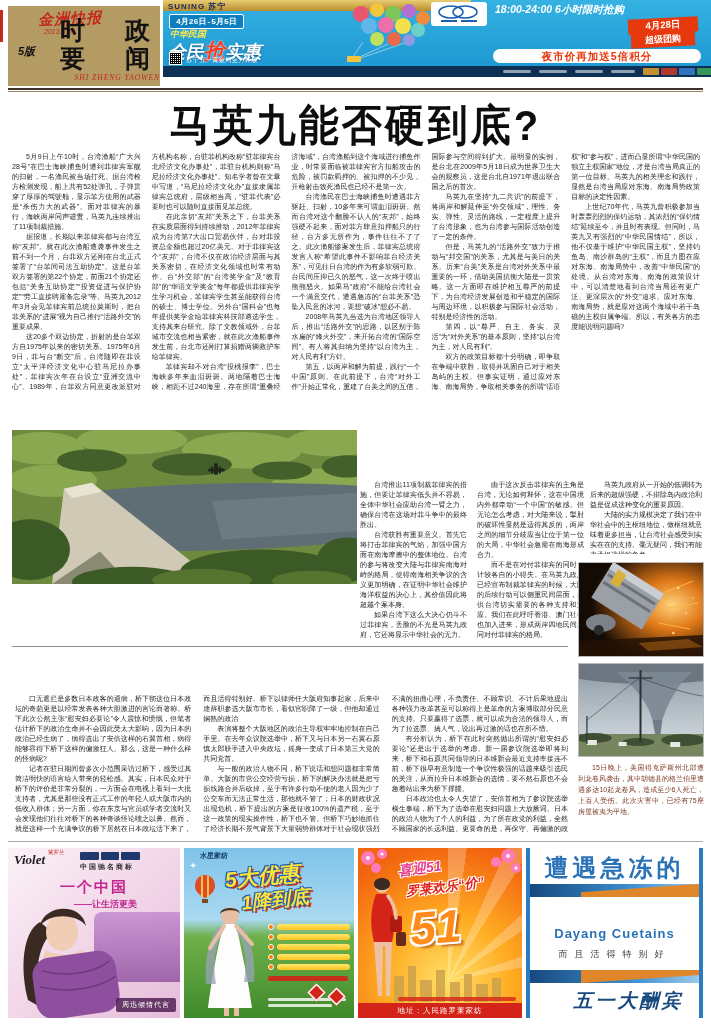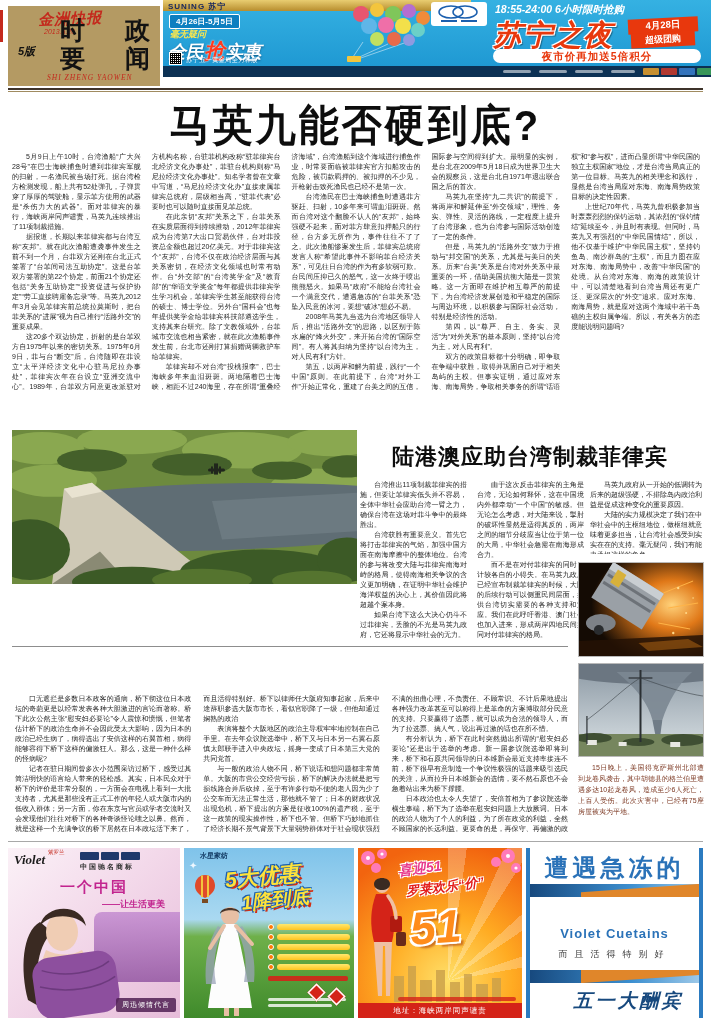--- a/index.html
+++ b/index.html
@@ -14,30 +14,30 @@
   
   #masthead { left:8px; top:6px; width:152px; height:80px; background:#b49a63; overflow:hidden; }
   #edge-bar { left:0; top:10px; width:3px; height:32px; background:#c4291d; }
   .paper-name { left:30px; top:3px; width:100px; color:#c4291d; font-weight:bold; font-style:italic;
     font-size:15px; letter-spacing:1px; transform:rotate(-2deg); font-family:"Liberation Serif", serif; }
   .paper-date { left:36px; top:22px; color:#c4291d; font-size:7px; font-style:italic; }
   .page-label { left:10px; top:38px; color:#111; font-size:11px; font-weight:900; font-style:italic; }
   .section-ln { right:10px; width:90px; text-align:justify; text-align-last:justify;
     color:#121212; font-size:25px; font-weight:900; line-height:1; }
   .section-ln1 { top:12px; } .section-ln2 { top:40px; }
-  .section-pinyin { left:0; top:67px; width:152px; text-align:left; color:#c4291d;
+  .section-pinyin { left:0; top:67px; width:152px; text-align:right; color:#c4291d;
     font-size:7.5px; font-style:italic; font-family:"Liberation Serif", serif; letter-spacing:1px;padding-left:39px; }
 
   
   #suning-banner { left:163px; top:0; width:548px; height:66px; background:linear-gradient(180deg,#35b1e2,#1f99d3); overflow:hidden; }
   #banner-strip  { left:163px; top:66px; width:548px; height:11px; background:#0c3154; }
   .gold-strip { left:0; top:0; width:308px; height:11px; background:linear-gradient(180deg,#e9cd71,#b78d2e); }
   .suning-logo { left:5px; top:1px; color:#15265e; font-size:8px; font-weight:900; letter-spacing:1px; }
   .date-chip { left:6px; top:14px; padding:1px 6px; border:1px solid #fff; background:#0d7fc0;
-    color:#fff; font-size:8px; font-weight:bold; border-radius:2px; }
+    color:#fff; font-size:8px; font-weight:bold; border-radius:2px;font-family:Liberation Mono, monospace; }
   .slogan-small { left:7px; top:28px; color:#ffe84a; font-size:9px; font-weight:bold; font-style:italic; }
   .slogan-big { left:5px; top:37px; font-size:18px; font-weight:900; font-style:italic; color:#fff;
     text-shadow:0 1px 2px rgba(0,40,80,.6); white-space:nowrap; }
   .slogan-big .hot { color:#ff3b1f; text-shadow:0 0 2px #fff; font-size:21px; }
   .qr { left:7px; top:53px; width:11px; height:11px; background:
       repeating-linear-gradient(0deg,#000 0 1px,transparent 1px 2px),
       repeating-linear-gradient(90deg,#000 0 1px,#fff 1px 2px); outline:1px solid #fff; }
   .slogan-sub { left:23px; top:56px; color:#eaf7ff; font-size:6.5px; }
   
   .balloons { left:170px; top:2px; width:110px; height:60px; }
@@ -94,21 +94,21 @@
   .ad { top:848px; height:170px; overflow:hidden; }
   
   #ad-violet { left:8px; width:172px; background:linear-gradient(135deg,#fbf1f7 0%,#f3d9ea 45%,#e6bcd9 100%); }
   .violet-logo { left:6px; top:4px; color:#1c1c1c; font-size:13px; font-weight:bold; font-style:italic;
     font-family:"Liberation Serif", serif; }
   .violet-logo-cn { left:40px; top:1px; color:#c4291d; font-size:5.5px; }
   .violet-chips { left:72px; top:4px; width:60px; height:8px; display:flex; gap:2px; }
   .violet-chips i { flex:1; background:#20386b; border-radius:1px; }
   .violet-badge { left:72px; top:14px; color:#333; font-size:7px; font-weight:bold; letter-spacing:2px; }
   .violet-title { left:52px; top:30px; color:#c2258f; font-size:15px; font-weight:900; letter-spacing:2px; }
-  .violet-sub { left:66px; top:50px; color:#c2258f; font-size:9px; font-weight:bold;margin-left:28px; }
+  .violet-sub { left:66px; top:50px; color:#c2258f; font-size:9px; font-weight:bold; }
   .violet-bed { left:86px; top:64px; width:86px; height:70px; background:linear-gradient(180deg,#c187cf,#8d4f9e); border-radius:8px 0 0 8px; opacity:.8; }
   .violet-endorse { right:4px; bottom:6px; background:rgba(80,32,84,.85); color:#fff; font-size:7px;
     padding:2px 6px; border-radius:2px; letter-spacing:1px; }
   
   #ad-mercury { left:184px; width:170px; background:linear-gradient(180deg,#7fc3ea 0%,#aad9f1 42%,#6fb04a 52%,#3f8a2b 100%); }
   .mercury-logo { left:5px; top:3px; color:#123a63; font-size:7px; font-weight:bold; }
   .mercury-swirl { left:5px; top:12px; color:#eef7ff; font-size:10px; }
   .merc-big { left:42px; top:14px; transform:rotate(-6deg); font-weight:900; font-style:italic; color:#ffe23a;
     text-shadow:-1px -1px 0 #1b5fae,1px -1px 0 #1b5fae,-1px 1px 0 #1b5fae,2px 2px 0 #d32f12; white-space:nowrap; }
   .merc-big1 { font-size:21px; } .merc-big2 { font-size:19px; margin-left:14px; display:block; margin-top:-2px; }
@@ -160,21 +160,21 @@
     <div class="abs section-ln section-ln1">时 政</div>
     <div class="abs section-ln section-ln2">要 闻</div>
     <div class="abs section-pinyin">SHI ZHENG YAOWEN</div>
   </div>
 
   <div class="abs" id="suning-banner">
     <div class="abs gold-strip">
       <span class="abs suning-logo">SUNING 苏宁</span>
     </div>
     <span class="abs date-chip">4月26日-5月5日</span>
-    <span class="abs slogan-small">毫无疑问</span>
+    <span class="abs slogan-small">中华民国</span>
     <span class="abs slogan-big"><span>全民</span><span class="hot">抢</span><span>实惠</span></span>
     <span class="abs qr"></span>
     <span class="abs slogan-sub">苏宁五一黄金周全力释放</span>
 
     <svg class="abs balloons" viewBox="0 0 110 60">
       <g stroke="#d9ecf7" stroke-width="0.6">
         <line x1="30" y1="40" x2="18" y2="58"></line>
           <line x1="55" y1="42" x2="20" y2="58"></line>
           <line x1="80" y1="38" x2="22" y2="58"></line>
       </g>
@@ -196,22 +196,21 @@
     </svg>
 
     <div class="abs cloud-box">
       <svg viewBox="0 0 56 24">
         <ellipse cx="20" cy="10" rx="12" ry="6" fill="none" stroke="#1b5fae" stroke-width="1.5"></ellipse>
         <ellipse cx="34" cy="10" rx="12" ry="6" fill="none" stroke="#1b5fae" stroke-width="1.5"></ellipse>
         <rect x="10" y="18" width="16" height="2" fill="#1b5fae"></rect>
           <rect x="30" y="18" width="16" height="2" fill="#1b5fae"></rect>
       </svg>
     </div>
-    <span class="abs sale-time">18:55-24:00  6小时限时抢购</span>
-    <span class="abs night-title">苏宁之夜</span>
+    <span class="abs sale-time">18:00-24:00  6小时限时抢购</span>
     <span class="abs night-date">4月28日</span>
     <span class="abs night-sub">超级团购</span>
     <span class="abs night-bar">夜市价再加送5倍积分</span>
   </div>
 
   <div class="abs" id="banner-strip">
     <i class="strip-blob" style="left:340px;width:28px"></i>
     <i class="strip-blob" style="left:376px;width:28px"></i>
     <i class="strip-blob" style="left:412px;width:28px"></i>
     <i class="strip-blob" style="left:448px;width:24px"></i>
@@ -274,21 +273,20 @@
       </g>
     <g fill="#20261c">
       <rect x="196" y="38" width="17" height="3" rx="1.5"></rect>
         <rect x="202" y="33" width="4" height="11"></rect>
       <rect x="199" y="36" width="2" height="7"></rect>
         <rect x="207" y="36" width="2" height="7"></rect>
     </g>
   </svg>
   <div class="abs" id="mid-rule"></div>
 
-  <div class="abs" id="second-headline">陆港澳应助台湾制裁菲律宾</div>
   <div class="abs bodytext" id="second-body-a">
     <p>台湾推出11项制裁菲律宾的措施，但要让菲律宾低头并不容易，全体中华社会应助台湾一臂之力，确保台湾在这场对菲斗争中的最终胜出。</p>
     <p>台湾获胜有重要意义。首先它将打击菲律宾的气焰，加强中国方面在南海摩擦中的整体地位。台湾的参与将改变大陆与菲律宾南海对峙的格局，使得南海相关争议的含义更加明确，在证明中华社会维护海洋权益的决心上，其价值因此将超越个案本身。</p>
     <p>如果台湾下这么大决心仍斗不过菲律宾，丢脸的不光是马英九政府，它还将显示中华社会的无力。</p>
     <p>由于这次反击菲律宾的主角是台湾，无论如何释怀，这在中国境内外都牵动“一个中国”的敏感。但无论怎么考虑，对大陆来说，掣肘的破坏性显然是适得其反的，两岸之间的细节分歧应当让位于第一位的大局，中华社会急需在南海形成合力。</p>
     <p>而不是在对付菲律宾的同时，计较各自的小得失。在马英九政府已经宣布制裁菲律宾的时候，大陆的后续行动可以侧重民间层面，提供台湾切实需要的各种支持和策应。我们在此呼吁香港、澳门社会也加入进来，形成两岸四地民间共同对付菲律宾的格局。</p>
   </div>
   <div class="abs bodytext" id="second-body-b">
     <p>马英九政府从一开始的低调转为后来的超级强硬，不排除岛内政治利益是促成这种变化的重要原因。</p>
     <p>大陆的实力规模决定了我们在中华社会中的主枢纽地位，做枢纽就意味着更多担当，让台湾社会感受到实实在在的支持。毫无疑问，我们有能力承担这样的角色。</p>
@@ -480,30 +478,30 @@
     <svg class="abs" style="left:2px;top:28px;width:48px;height:128px" viewBox="0 0 48 128">
       <circle cx="22" cy="10" r="7" fill="#eec0a4"></circle>
       <path d="M14,8 C14,0 30,0 30,8 C30,16 14,16 14,8 Z" fill="#3a2a22"></path>
       <path d="M16,18 C10,34 10,50 14,66 L32,66 C36,50 34,34 28,18 Z" fill="#d42318"></path>
       <path d="M14,66 L18,120 L22,120 L23,70 L25,70 L26,120 L30,120 L32,66 Z" fill="#eec0a4"></path>
       <rect x="30" y="40" width="12" height="16" rx="2" fill="#b01a10"></rect>
       <rect x="36" y="56" width="10" height="14" rx="2" fill="#6a2a1a"></rect>
       <path d="M28,20 C34,28 36,36 36,42" stroke="#eec0a4" stroke-width="3.5" fill="none" stroke-linecap="round"></path>
     </svg>
     <i class="abs ll-phone"></i>
-    <div class="abs ll-addr">地址：海峡两岸同声谴责</div>
+    <div class="abs ll-addr">地址：人民路罗莱家纺</div>
   </div>
 
   <div class="abs ad" id="ad-dayang">
     <div class="abs dy-title">遭遇急冻的</div>
     <div class="abs dy-wave" style="top:36px">
         <i class="b"></i>
         <i class="o"></i>
       </div>
-    <div class="abs dy-en">Violet Cuetains</div>
+    <div class="abs dy-en">Dayang Cuetains</div>
     <div class="abs dy-slogan">而且活得特别好</div>
     <div class="abs dy-wave" style="top:122px">
         <i class="b"></i>
         <i class="o" style="top:-5px"></i>
       </div>
     <div class="abs dy-foot">五一大酬宾</div>
   </div>
 
 </div>
 

